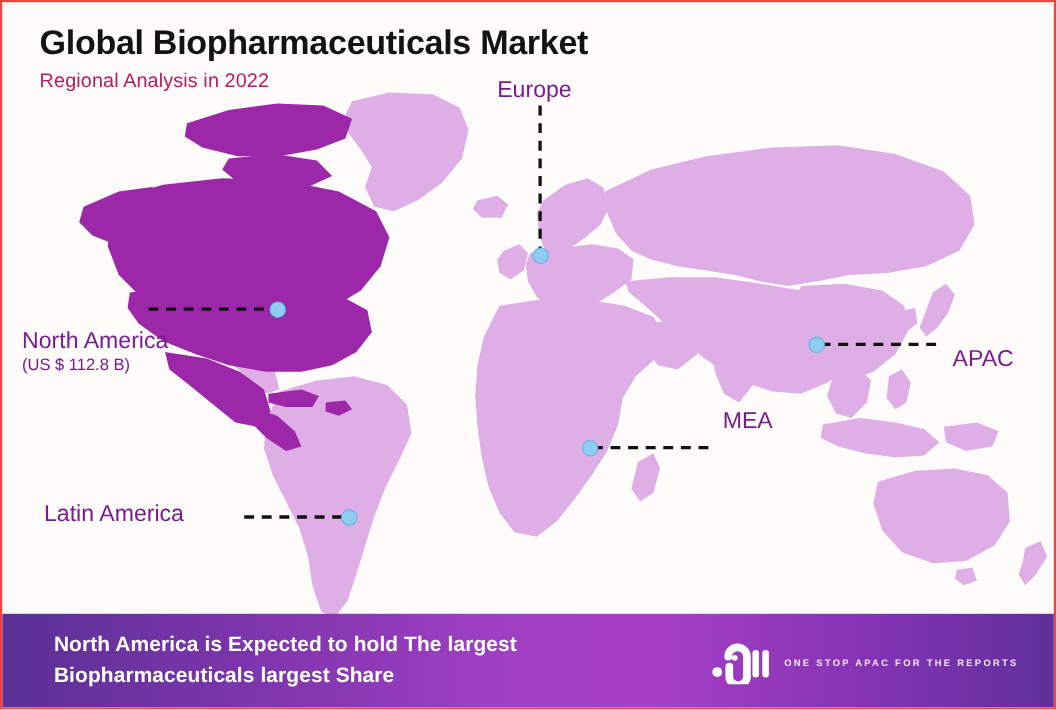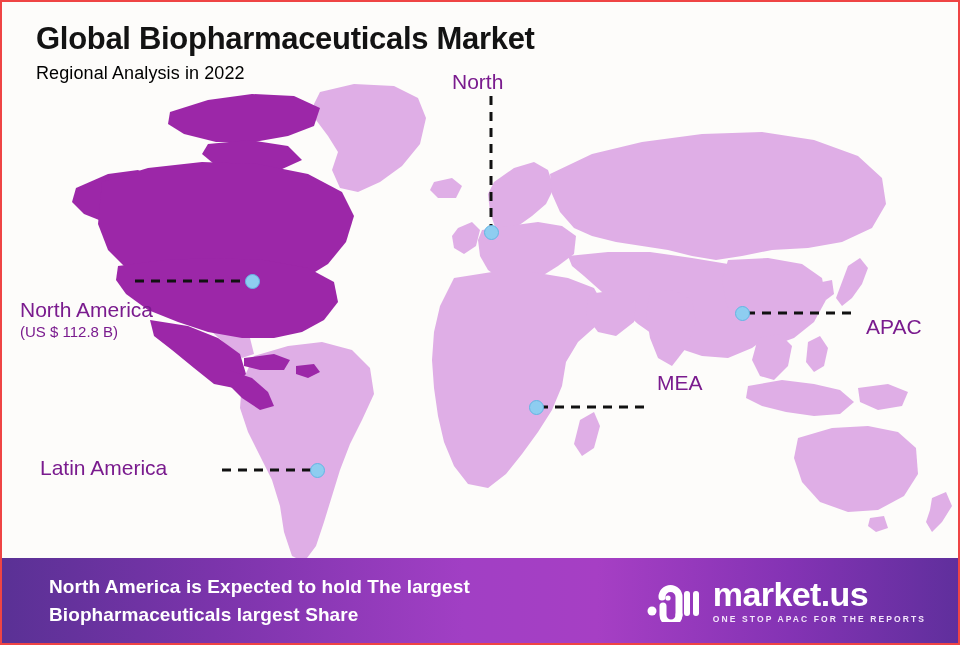--- a/index.html
+++ b/index.html
@@ -30,21 +30,21 @@
     font-weight:bold;
     color:#131313;
     letter-spacing:-0.3px;
     line-height:1.12;
     margin:0;
     white-space:nowrap;
   }
   #subtitle{
     font-size:18px;
     font-weight:normal;
-    color:#000000;
+    color:#be185d;
     margin:6px 0 0 0;
     letter-spacing:0.1px;
     white-space:nowrap;
   }
 
   
   #map-wrap{
     position:absolute;
     left:0; top:68px;
     width:960px; height:490px;
@@ -242,21 +242,21 @@
   <div class="marker hit" style="left:740px; top:311px;"></div>
   <div class="marker hit" style="left:534px; top:405px;"></div>
   <div class="marker hit" style="left:315px; top:468px;"></div>
 
   <div class="region-label centered" style="left:18px; top:296px; width:180px;">
     <span>North America</span>
     <span class="sub">(US $ 112.8 B)</span>
   </div>
 
   <div class="region-label" style="left:450px; top:68px;">
-    <span>North</span>
+    <span>Europe</span>
   </div>
 
   <div class="region-label" style="left:864px; top:313px;">
     <span>APAC</span>
   </div>
 
   <div class="region-label" style="left:655px; top:369px;">
     <span>MEA</span>
   </div>
 
@@ -273,19 +273,18 @@
     <div id="logo">
       <svg id="logo-mark" width="54" height="42" viewBox="0 0 54 42">
         <circle cx="5" cy="31" r="4.5" fill="#ffffff"></circle>
         <path d="M15 17 a8.5 8.5 0 0 1 17 0 v18" stroke="#ffffff" stroke-width="7" fill="none" stroke-linecap="round"></path>
         <path d="M32 35 a8 8 0 0 1 -16 0 v-9" stroke="#ffffff" stroke-width="7" fill="none" stroke-linecap="round"></path>
         <rect x="37" y="11" width="6" height="25" rx="3" fill="#ffffff"></rect>
         <rect x="46" y="11" width="6" height="25" rx="3" fill="#ffffff"></rect>
         <circle cx="21" cy="18" r="2.6" fill="#ffffff"></circle>
       </svg>
       <div id="logo-words">
-        <div id="logo-name">market.us</div>
         <div id="logo-tagline">ONE STOP APAC FOR THE REPORTS</div>
       </div>
     </div>
   </div>
 
 </div>
 
 </body></html>

